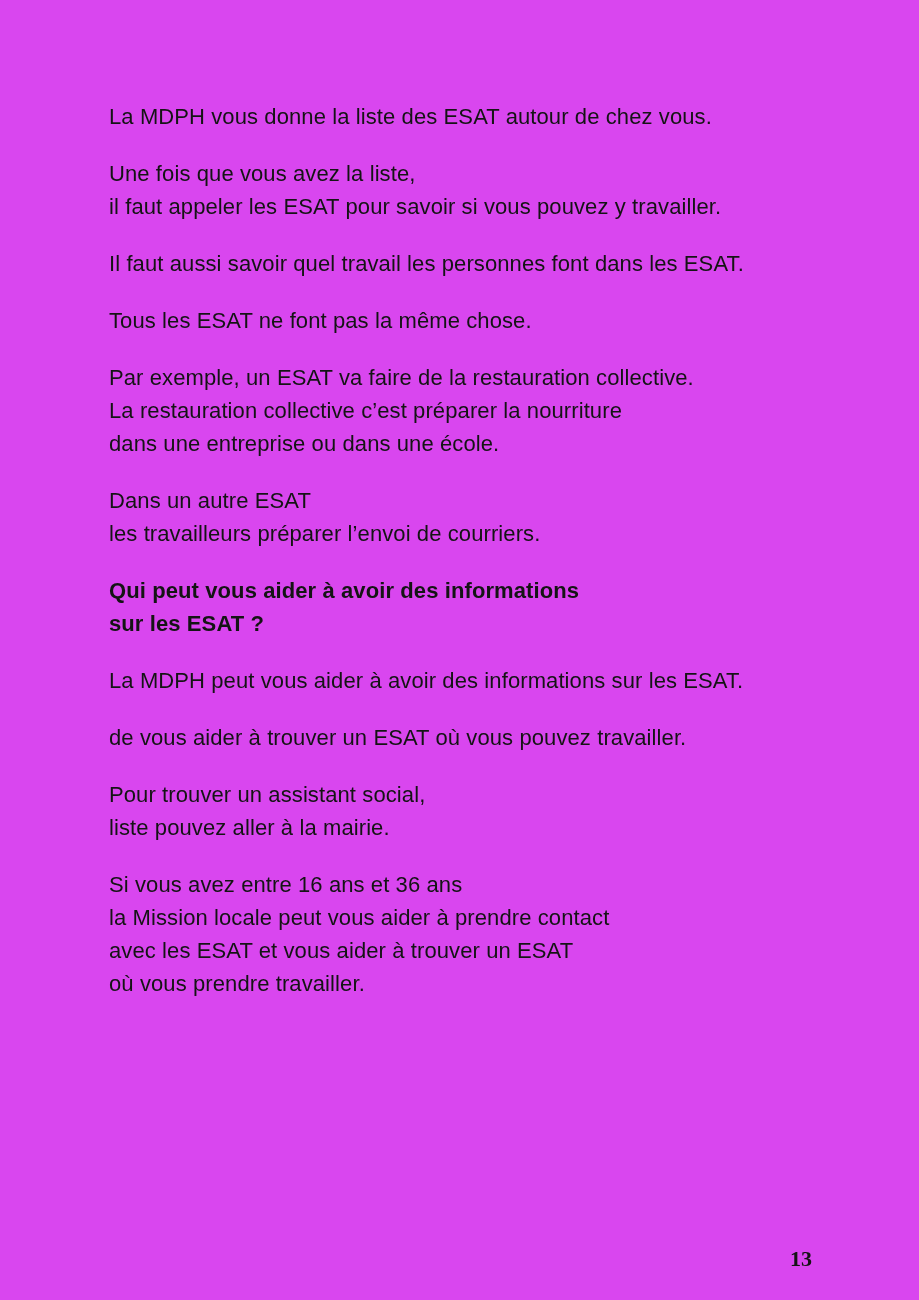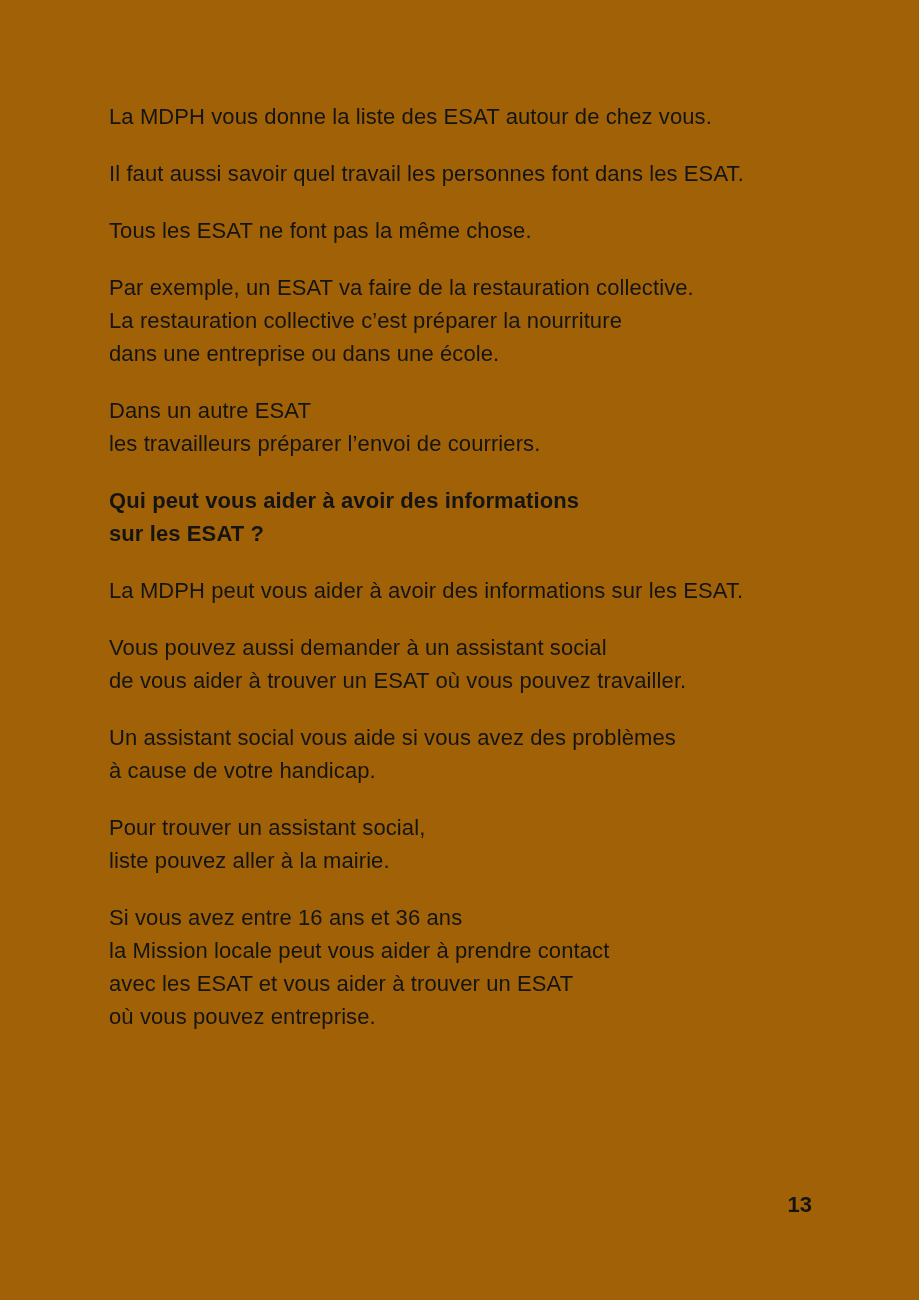--- a/index.html
+++ b/index.html
@@ -4,21 +4,21 @@
 <style>
   html, body {
     margin: 0;
     padding: 0;
     background: #ffffff;
   }
   .page {
     position: relative;
     width: 919px;
     height: 1300px;
-    background: #a16207;
+    background: #d946ef;
     overflow: hidden;
     font-family: "Liberation Sans", "DejaVu Sans", sans-serif;
     color: #141414;
   }
   .content {
     position: absolute;
     top: 100px;
     left: 109px;
     right: 90px;
   }
@@ -30,39 +30,42 @@
     letter-spacing: 0.1px;
   }
   .para.heading {
     font-weight: 700;
   }
   .line {
     white-space: nowrap;
   }
   .page-number {
     position: absolute;
-    top: 1188px;
+    top: 1242px;
     right: 107px;
     font-size: 22px;
     line-height: 33px;
     font-weight: 700;
     color: #141414;
+    font-family: Liberation Serif, serif;
   }
 </style>
 </head>
 <body>
 
 <div class="page">
   <div class="content">
 
     <div class="para">
       <div class="line">La MDPH vous donne la liste des ESAT autour de chez vous.</div>
     </div>
 
     <div class="para">
+      <div class="line">Une fois que vous avez la liste,</div>
+      <div class="line">il faut appeler les ESAT pour savoir si vous pouvez y travailler.</div>
     </div>
 
     <div class="para">
       <div class="line">Il faut aussi savoir quel travail les personnes font dans les ESAT.</div>
     </div>
 
     <div class="para">
       <div class="line">Tous les ESAT ne font pas la même chose.</div>
     </div>
 
@@ -80,37 +83,32 @@
     <div class="para heading">
       <div class="line">Qui peut vous aider à avoir des informations</div>
       <div class="line">sur les ESAT ?</div>
     </div>
 
     <div class="para">
       <div class="line">La MDPH peut vous aider à avoir des informations sur les ESAT.</div>
     </div>
 
     <div class="para">
-      <div class="line">Vous pouvez aussi demander à un assistant social</div>
       <div class="line">de vous aider à trouver un ESAT où vous pouvez travailler.</div>
     </div>
 
-    <div class="para">
-      <div class="line">Un assistant social vous aide si vous avez des problèmes</div>
-      <div class="line">à cause de votre handicap.</div>
-    </div>
 
     <div class="para">
       <div class="line">Pour trouver un assistant social,</div>
       <div class="line">liste pouvez aller à la mairie.</div>
     </div>
 
     <div class="para">
       <div class="line">Si vous avez entre 16 ans et 36 ans</div>
       <div class="line">la Mission locale peut vous aider à prendre contact</div>
       <div class="line">avec les ESAT et vous aider à trouver un ESAT</div>
-      <div class="line">où vous pouvez entreprise.</div>
+      <div class="line">où vous prendre travailler.</div>
     </div>
 
   </div>
 
   <div class="page-number">13</div>
 </div>
 
 </body></html>

